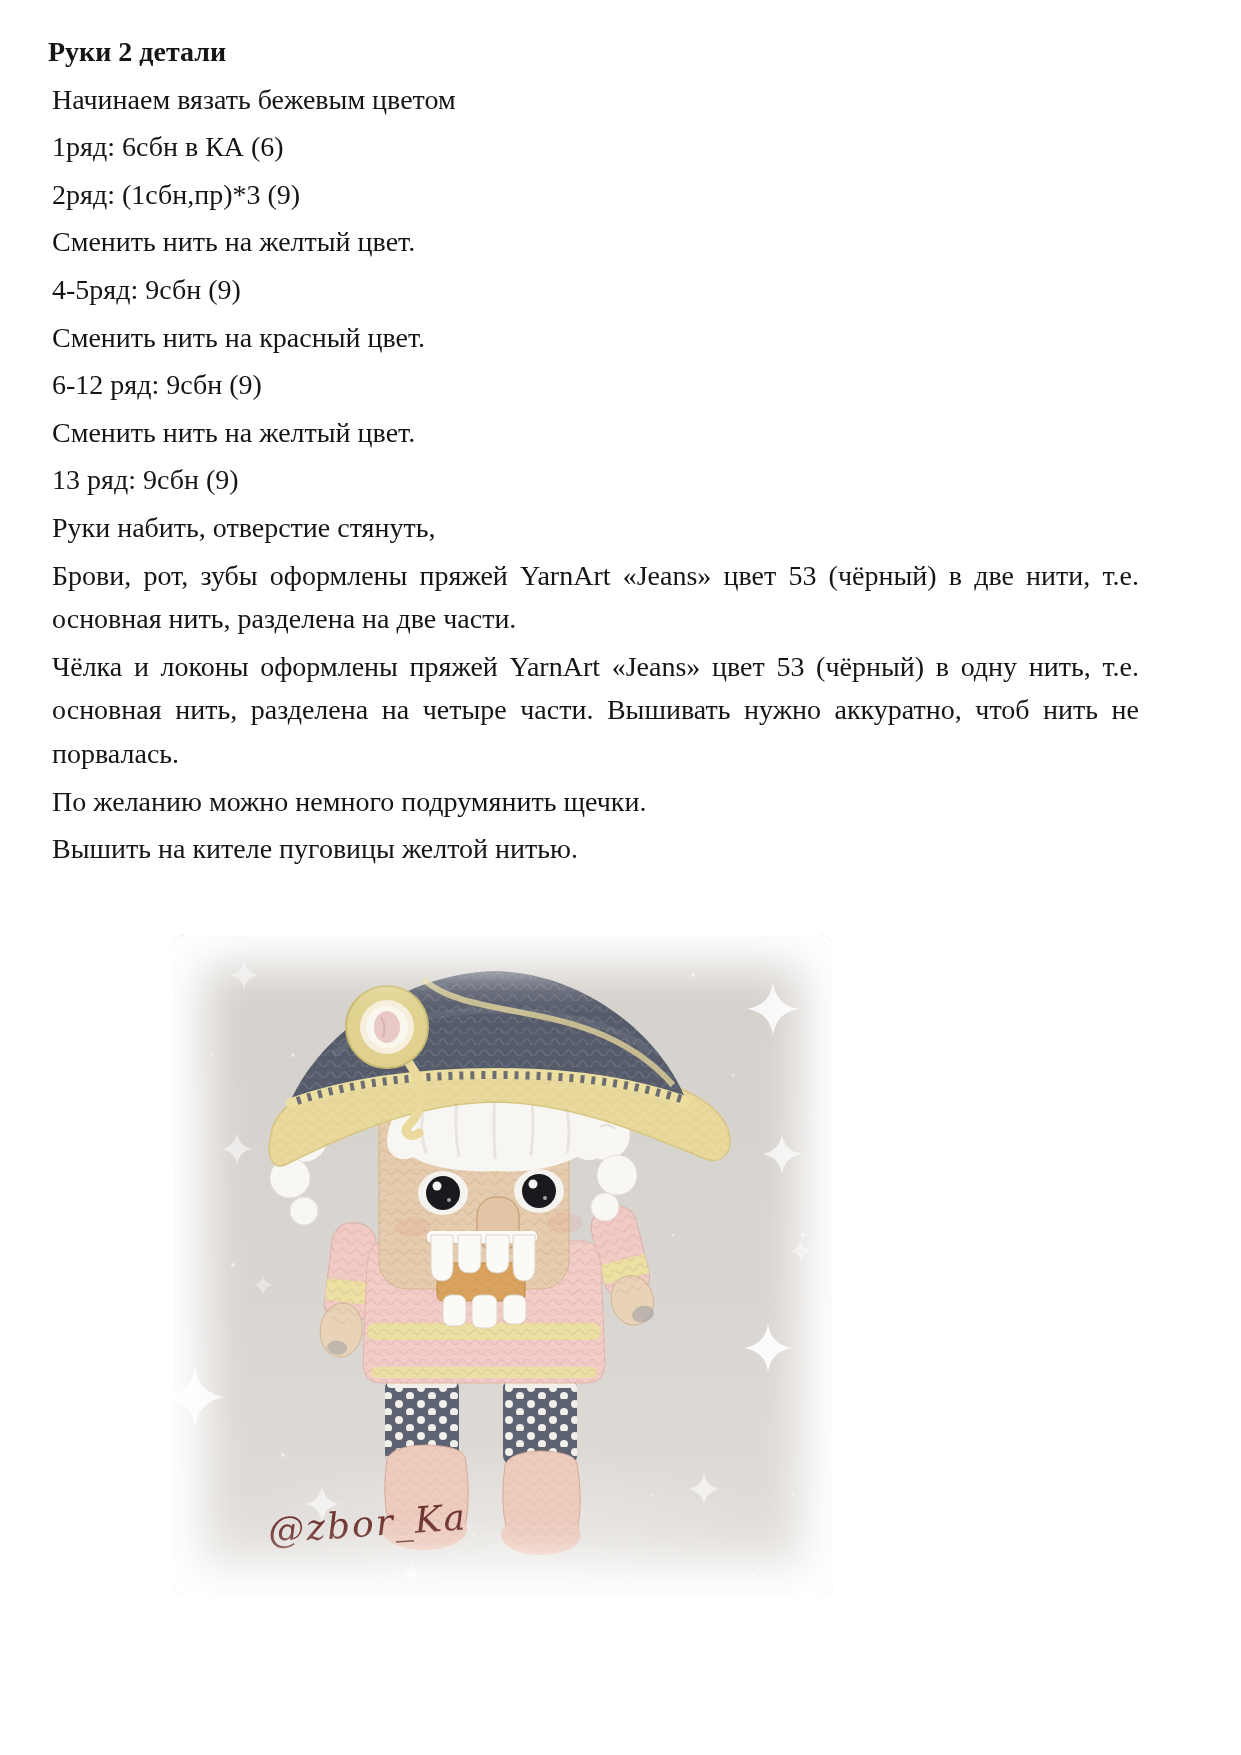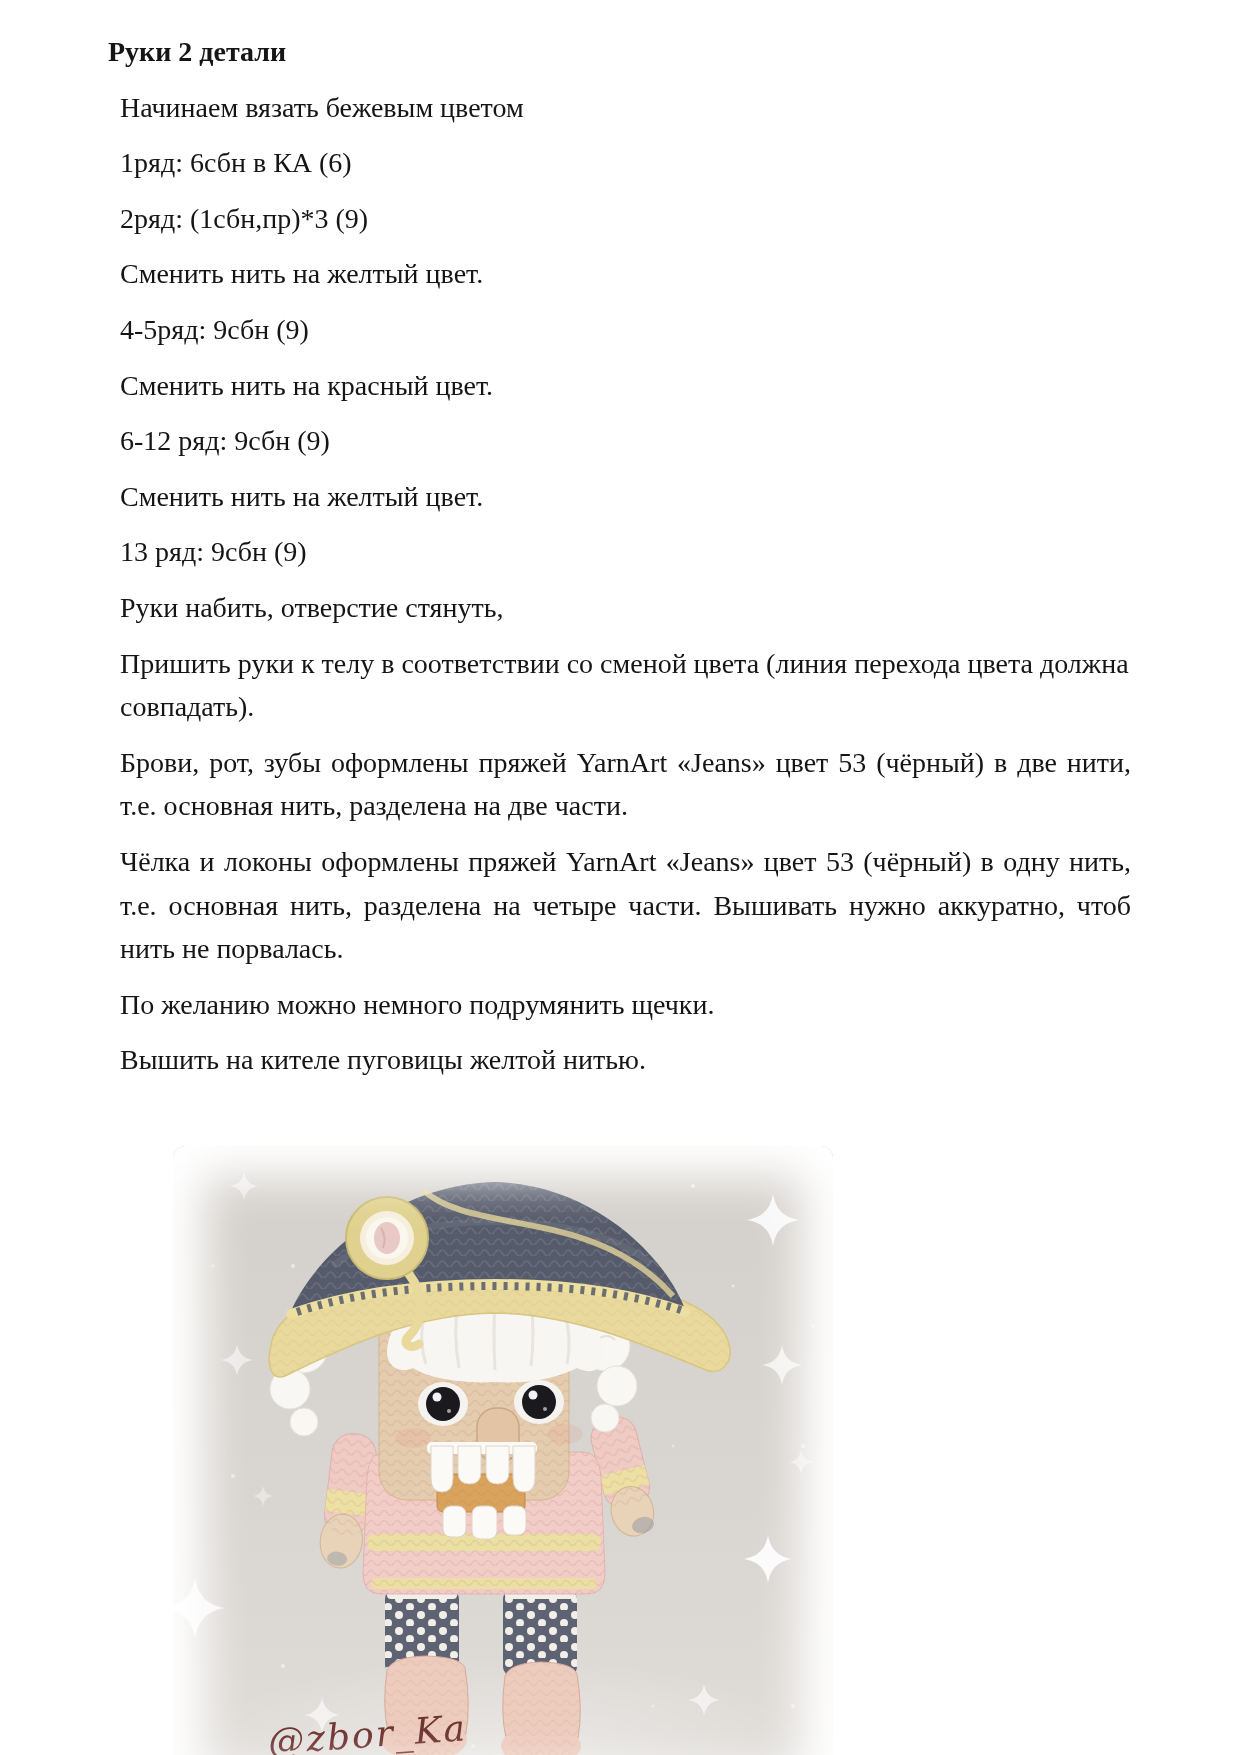--- a/index.html
+++ b/index.html
@@ -5,31 +5,31 @@
   html, body { margin: 0; padding: 0; }
   body {
     width: 1241px;
     min-height: 1755px;
     background: #ffffff;
     font-family: "Liberation Serif", serif;
     color: #151515;
     position: relative;
   }
   .doc {
-    padding: 30px 98px 0 108px;
+    padding: 30px 98px 0 48px;
     font-size: 28px;
     line-height: 43.6px;
   }
   .doc h1 {
     font-size: 28px;
     line-height: 43.6px;
     margin: 0;
     font-weight: bold;
   }
-  .doc p.line { margin: 12px; }
+  .doc p.line { margin: 4px; }
   .doc p.justify { text-align: justify; }
 
   .photo-wrap {
     position: relative;
     width: 660px;
     height: 660px;
     margin: 64px 0 0 173px;
     border-radius: 12px;
     overflow: hidden;
   }
@@ -58,21 +58,20 @@
       <p class="line">Начинаем вязать бежевым цветом</p>
       <p class="line">1ряд: 6сбн в КА (6)</p>
       <p class="line">2ряд: (1сбн,пр)*3 (9)</p>
       <p class="line">Сменить нить на желтый цвет.</p>
       <p class="line">4-5ряд: 9сбн (9)</p>
       <p class="line">Сменить нить на красный цвет.</p>
       <p class="line">6-12 ряд: 9сбн (9)</p>
       <p class="line">Сменить нить на желтый цвет.</p>
       <p class="line">13 ряд: 9сбн (9)</p>
       <p class="line">Руки набить, отверстие стянуть,</p>
-      <p class="line">Пришить руки к телу в соответствии со сменой цвета (линия перехода цвета должна совпадать).</p>
       <p class="line justify">Брови, рот, зубы оформлены пряжей YarnArt «Jeans» цвет 53 (чёрный) в две нити, т.е. основная нить, разделена на две части.</p>
       <p class="line justify">Чёлка и локоны оформлены пряжей YarnArt «Jeans» цвет 53 (чёрный) в одну нить, т.е. основная нить, разделена на четыре части. Вышивать нужно аккуратно, чтоб нить не порвалась.</p>
       <p class="line">По желанию можно немного подрумянить щечки.</p>
       <p class="line">Вышить на кителе пуговицы желтой нитью.</p>
     </div>
 </div>
 
 <div class="photo-wrap">
   <svg width="660" height="660" viewBox="0 0 660 660" xmlns="http://www.w3.org/2000/svg">
     <defs>

